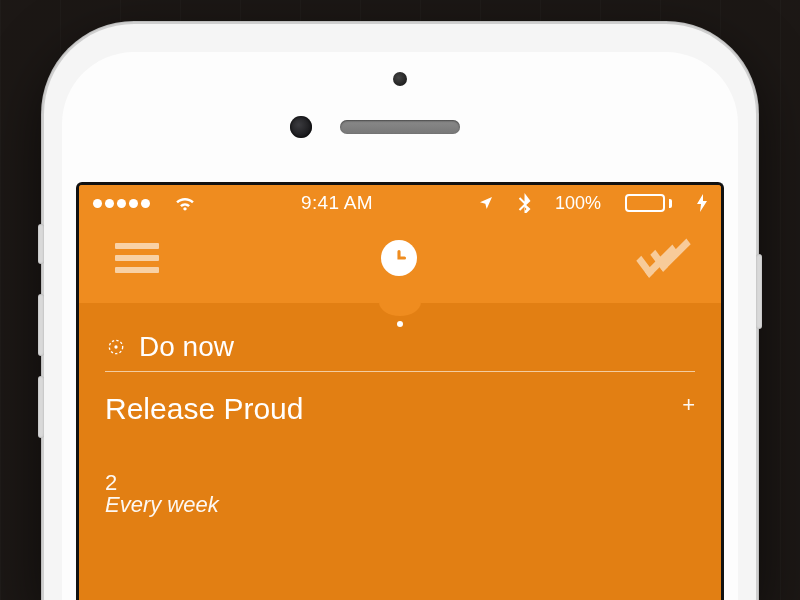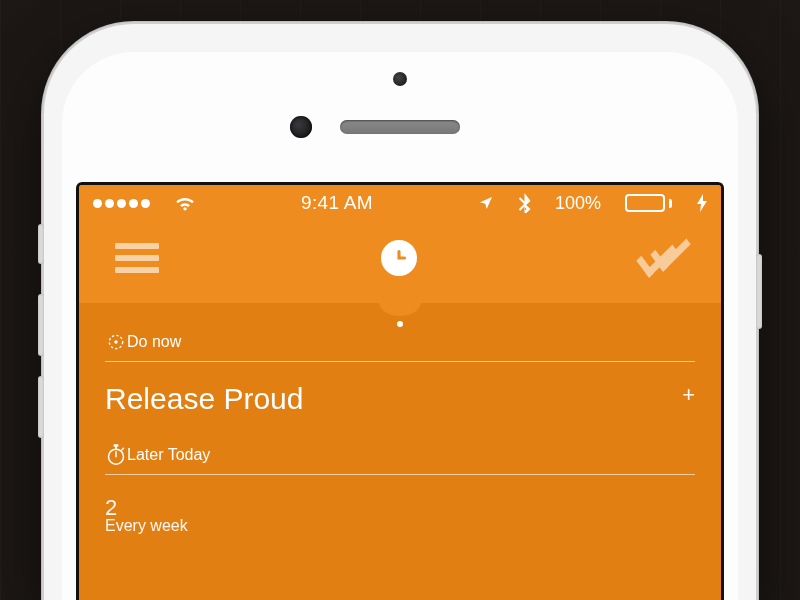--- a/index.html
+++ b/index.html
@@ -174,33 +174,33 @@
     bottom: -24px;
     width: 6px; height: 6px; border-radius: 50%; background: #fff;
   }
 
   
   .content {
     padding: 24px 26px 0 26px;
     background: var(--orange-dark);
   }
   .section-header {
-    display: flex; align-items: center; 
+    display: flex; align-items: center; gap: 12px;
     border-bottom: 1px solid rgba(255,255,255,0.6);
     padding: 4px 0 8px 0;
-    font-size: 16px;
+    font-size: 28px;
     font-weight: 300;
   }
   .section-header .sh-icon { width: 22px; height: 22px; flex: 0 0 auto; display:flex; align-items:center; justify-content:center; }
   .task-row {
     display: flex; align-items: flex-start; justify-content: space-between;
     padding: 20px 0 14px 0;
   }
   .task-title { font-size: 30px; font-weight: 300; }
-  .task-sub   { font-size: 16px; font-weight: 300; opacity: 0.95; margin-top: -6px; padding-bottom: 8px;}
+  .task-sub   { font-size: 22px; font-weight: 300; opacity: 0.95; margin-top: -6px; padding-bottom: 8px; font-style: italic;}
   .task-right { font-size: 22px; font-weight: 300; opacity: 0.95; }
   .spacer { height: 10px; }
 
   svg { display: block; }
 </style>
 </head>
 <body>
 
 <div class="phone">
   <div class="side-btn mute"></div>
@@ -286,32 +286,20 @@
           </span>
           <span>Do now</span>
         </div>
         <div class="task-row">
           <span class="task-title">Release Proud</span>
           <span class="task-right">+</span>
         </div>
 
         <div class="spacer"></div>
 
-        <div class="section-header">
-          <span class="sh-icon">
-            <svg width="20" height="22" viewBox="0 0 24 26">
-              <rect x="9" y="0" width="6" height="3" rx="1" fill="#fff"></rect>
-              <rect x="11" y="2" width="2" height="4" fill="#fff"></rect>
-              <circle cx="12" cy="15" r="9" fill="none" stroke="#fff" stroke-width="1.8"></circle>
-              <path d="M12 15V9" stroke="#fff" stroke-width="1.8" stroke-linecap="round"></path>
-              <path d="M19 7l2-2" stroke="#fff" stroke-width="1.8" stroke-linecap="round"></path>
-            </svg>
-          </span>
-          <span>Later Today</span>
-        </div>
         <div class="task-row" style="padding-bottom:2px">
           <span class="task-right">2</span>
         </div>
         <div class="task-sub">Every week</div>
 
       </div>
     </div>
   </div>
 </div>
 

